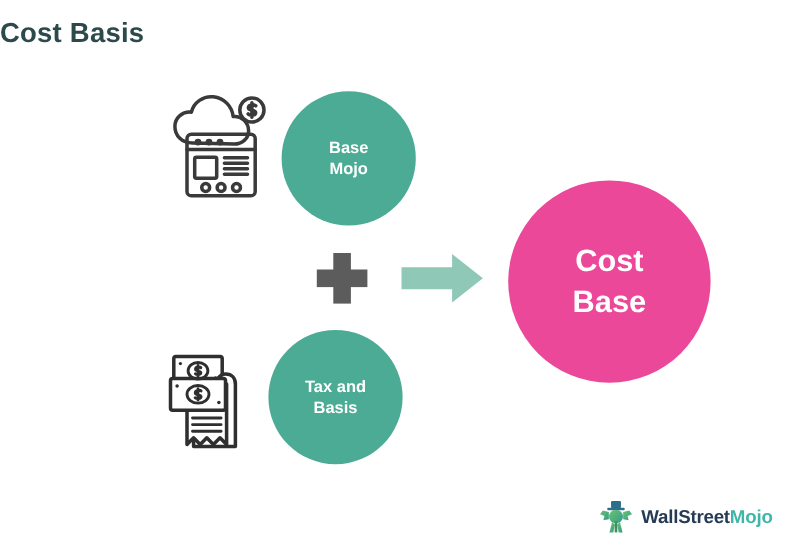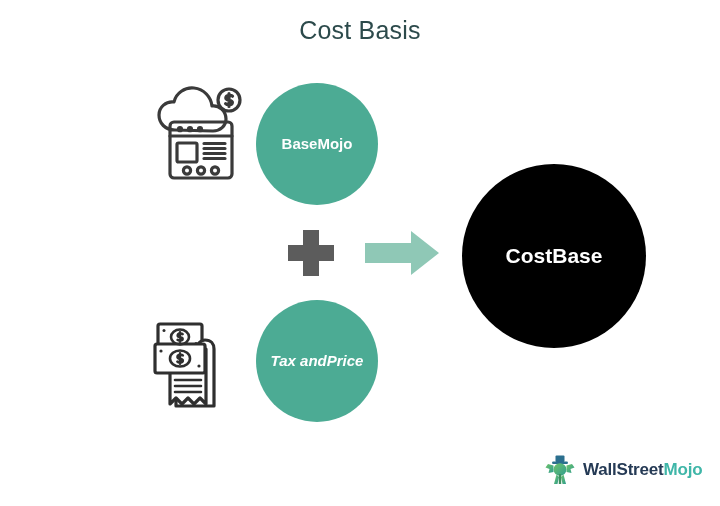--- a/index.html
+++ b/index.html
@@ -17,54 +17,54 @@
     background: #ffffff;
     overflow: hidden;
   }
 
   
   .page-title {
     position: absolute;
     left: 0;
     top: 16px;
     width: 720px;
-    text-align: center;
     font-size: 25px;
-    font-weight: normal;
+    font-weight: bold;
     color: #2c4a4b;
     letter-spacing: 0.2px;
   }
 
   
   .circle {
     position: absolute;
     border-radius: 50%;
     display: flex;
+    flex-direction: column;
     align-items: center;
     justify-content: center;
     color: #ffffff;
     font-weight: bold;
     text-align: left;
     line-height: 1.28;
   }
   .circle-teal {
     background: #4cab94;
     width: 122px;
     height: 122px;
     font-size: 15px;
   }
   .circle-gray {
-    background: #000000;
+    background: #ec4899;
     width: 184px;
     height: 184px;
-    font-size: 21px;
+    font-size: 28px;
     line-height: 1.34;
   }
   #circle-base-price { left: 256px; top: 83px; }
-  #circle-tax-fees   { left: 256px; top: 300px; font-style: italic; }
+  #circle-tax-fees   { left: 244px; top: 300px; }
   #circle-cost-basis { left: 462px; top: 164px; }
   .circle span { display: block; }
 
   
   .plus-sign {
     position: absolute;
     left: 288px;
     top: 230px;
     width: 46px;
     height: 46px;
@@ -209,21 +209,21 @@
         <circle cx="12" cy="12.5" r="1.5"></circle>
         <circle cx="44" cy="25.5" r="1.5"></circle>
         <circle cx="9" cy="33" r="1.6"></circle>
         <circle cx="47" cy="48" r="1.6"></circle>
       </g>
     </svg>
   </div>
 
   <div class="circle circle-teal" id="circle-tax-fees">
     <span>Tax and</span>
-    <span>Price</span>
+    <span>Basis</span>
   </div>
 
   <div class="brand-logo">
     <span class="mark">
       <svg viewBox="0 0 34 34" width="34" height="34" aria-hidden="true">
         <defs>
           <linearGradient id="gmark" x1="0" y1="0" x2="1" y2="1">
             <stop offset="0%" stop-color="#6fc36a"></stop>
             <stop offset="100%" stop-color="#2f9d8f"></stop>
           </linearGradient>

